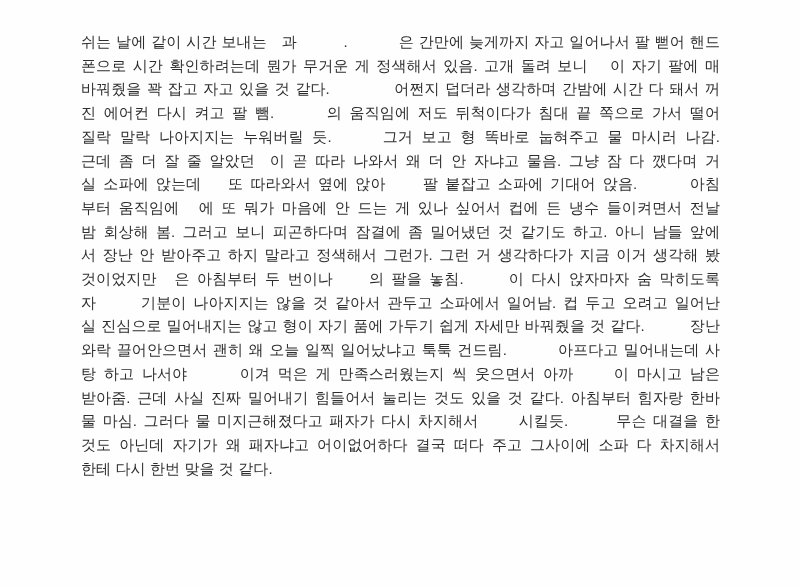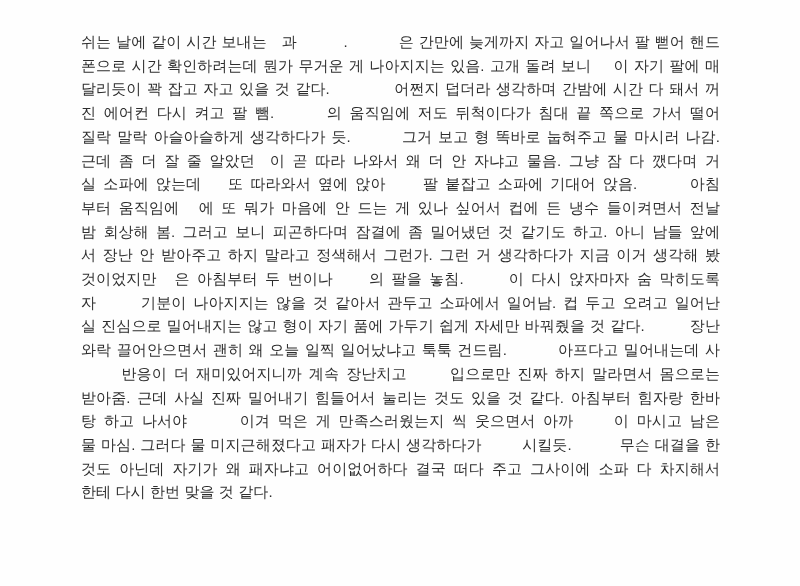--- a/index.html
+++ b/index.html
@@ -39,33 +39,32 @@
     height: 1px;
     vertical-align: baseline;
   }
 </style>
 </head>
 <body style="background: rgb(254, 254, 254);">
 
 <div class="doc-page">
   <div class="text-body" style="color: rgb(45, 45, 45);">
       <div class="line"><span>쉬는 날에 같이 시간 보내는</span><span class="gap" style="width: 1em;"></span><span>과</span><span class="gap" style="width: 3.1em;"></span><span>.</span><span class="gap" style="width: 3.4em;"></span><span>은 간만에 늦게까지 자고 일어나서 팔 뻗어 핸드</span></div>
-      <div class="line"><span>폰으로 시간 확인하려는데 뭔가 무거운 게 나아지지는 있음. 고개 돌려 보니</span><span class="gap" style="width: 1.5em;"></span><span>이 자기 팔에 매</span></div>
-      <div class="line"><span>달리듯이 꽉 잡고 자고 있을 것 같다.</span><span class="gap" style="width: 4.3em;"></span><span>어쩐지 덥더라 생각하며 간밤에 시간 다 돼서 꺼</span></div>
+      <div class="line"><span>폰으로 시간 확인하려는데 뭔가 무거운 게 정색해서 있음. 고개 돌려 보니</span><span class="gap" style="width: 1.5em;"></span><span>이 자기 팔에 매</span></div>
+      <div class="line"><span>바꿔줬을 꽉 잡고 자고 있을 것 같다.</span><span class="gap" style="width: 4.3em;"></span><span>어쩐지 덥더라 생각하며 간밤에 시간 다 돼서 꺼</span></div>
       <div class="line"><span>진 에어컨 다시 켜고 팔 뺌.</span><span class="gap" style="width: 3.5em;"></span><span>의 움직임에 저도 뒤척이다가 침대 끝 쪽으로 가서 떨어</span></div>
-      <div class="line"><span>질락 말락 아슬아슬하게 생각하다가 듯.</span><span class="gap" style="width: 3.4em;"></span><span>그거 보고 형 똑바로 눕혀주고 물 마시러 나감.</span></div>
+      <div class="line"><span>질락 말락 나아지지는 누워버릴 듯.</span><span class="gap" style="width: 3.4em;"></span><span>그거 보고 형 똑바로 눕혀주고 물 마시러 나감.</span></div>
       <div class="line"><span>근데 좀 더 잘 줄 알았던</span><span class="gap" style="width: 1em;"></span><span>이 곧 따라 나와서 왜 더 안 자냐고 물음. 그냥 잠 다 깼다며 거</span></div>
       <div class="line"><span>실 소파에 앉는데</span><span class="gap" style="width: 1.8em;"></span><span>또 따라와서 옆에 앉아</span><span class="gap" style="width: 2.5em;"></span><span>팔 붙잡고 소파에 기대어 앉음.</span><span class="gap" style="width: 3.5em;"></span><span>아침</span></div>
       <div class="line"><span>부터 움직임에</span><span class="gap" style="width: 1.3em;"></span><span>에 또 뭐가 마음에 안 드는 게 있나 싶어서 컵에 든 냉수 들이켜면서 전날</span></div>
       <div class="line"><span>밤 회상해 봄. 그러고 보니 피곤하다며 잠결에 좀 밀어냈던 것 같기도 하고. 아니 남들 앞에</span></div>
       <div class="line"><span>서 장난 안 받아주고 하지 말라고 정색해서 그런가. 그런 거 생각하다가 지금 이거 생각해 봤</span></div>
       <div class="line"><span>것이었지만</span><span class="gap" style="width: 1.2em;"></span><span>은 아침부터 두 번이나</span><span class="gap" style="width: 2.4em;"></span><span>의 팔을 놓침.</span><span class="gap" style="width: 3em;"></span><span>이 다시 앉자마자 숨 막히도록</span></div>
       <div class="line"><span>자</span><span class="gap" style="width: 3em;"></span><span>기분이 나아지지는 않을 것 같아서 관두고 소파에서 일어남. 컵 두고 오려고 일어난</span></div>
       <div class="line"><span>실 진심으로 밀어내지는 않고 형이 자기 품에 가두기 쉽게 자세만 바꿔줬을 것 같다.</span><span class="gap" style="width: 3em;"></span><span>장난</span></div>
       <div class="line"><span>와락 끌어안으면서 괜히 왜 오늘 일찍 일어났냐고 툭툭 건드림.</span><span class="gap" style="width: 3.4em;"></span><span>아프다고 밀어내는데 사</span></div>
-      <div class="line"><span class="gap" style="width: 2.7em;"></span><span>반응이 더 재미있어지니까 계속 장난치고</span><span class="gap" style="width: 2.9em;"></span><span>입으로만 진짜 하지 말라면서 몸으로는</span></div>
+      <div class="line"><span>탕 하고 나서야</span><span class="gap" style="width: 3.5em;"></span><span>이겨 먹은 게 만족스러웠는지 씩 웃으면서 아까</span><span class="gap" style="width: 2.7em;"></span><span>이 마시고 남은</span></div>
       <div class="line"><span>받아줌. 근데 사실 진짜 밀어내기 힘들어서 눌리는 것도 있을 것 같다. 아침부터 힘자랑 한바</span></div>
-      <div class="line"><span>탕 하고 나서야</span><span class="gap" style="width: 3.5em;"></span><span>이겨 먹은 게 만족스러웠는지 씩 웃으면서 아까</span><span class="gap" style="width: 2.7em;"></span><span>이 마시고 남은</span></div>
-      <div class="line"><span>물 마심. 그러다 물 미지근해졌다고 패자가 다시 생각하다가</span><span class="gap" style="width: 2.7em;"></span><span>시킬듯.</span><span class="gap" style="width: 3.2em;"></span><span>무슨 대결을 한</span></div>
+      <div class="line"><span>물 마심. 그러다 물 미지근해졌다고 패자가 다시 차지해서</span><span class="gap" style="width: 2.7em;"></span><span>시킬듯.</span><span class="gap" style="width: 3.2em;"></span><span>무슨 대결을 한</span></div>
       <div class="line"><span>것도 아닌데 자기가 왜 패자냐고 어이없어하다 결국 떠다 주고 그사이에 소파 다 차지해서</span></div>
       <div class="line last"><span>한테 다시 한번 맞을 것 같다.</span></div>
     </div>
 </div>
 
 </body></html>

